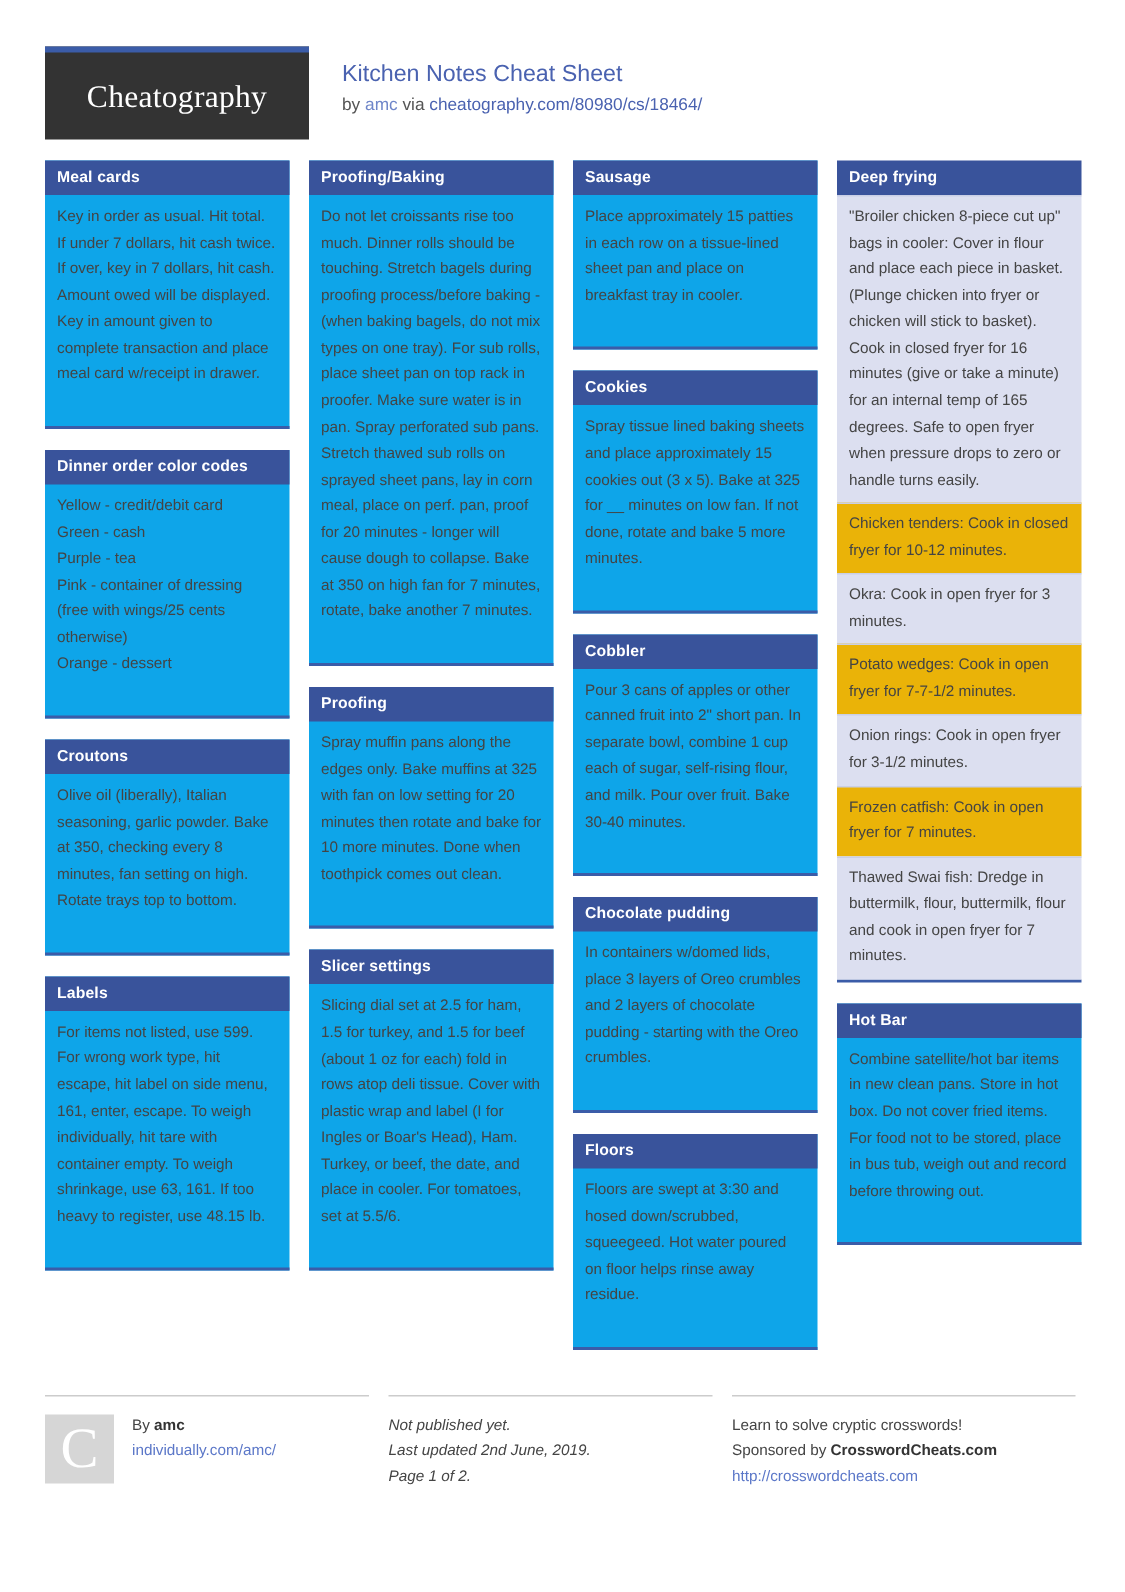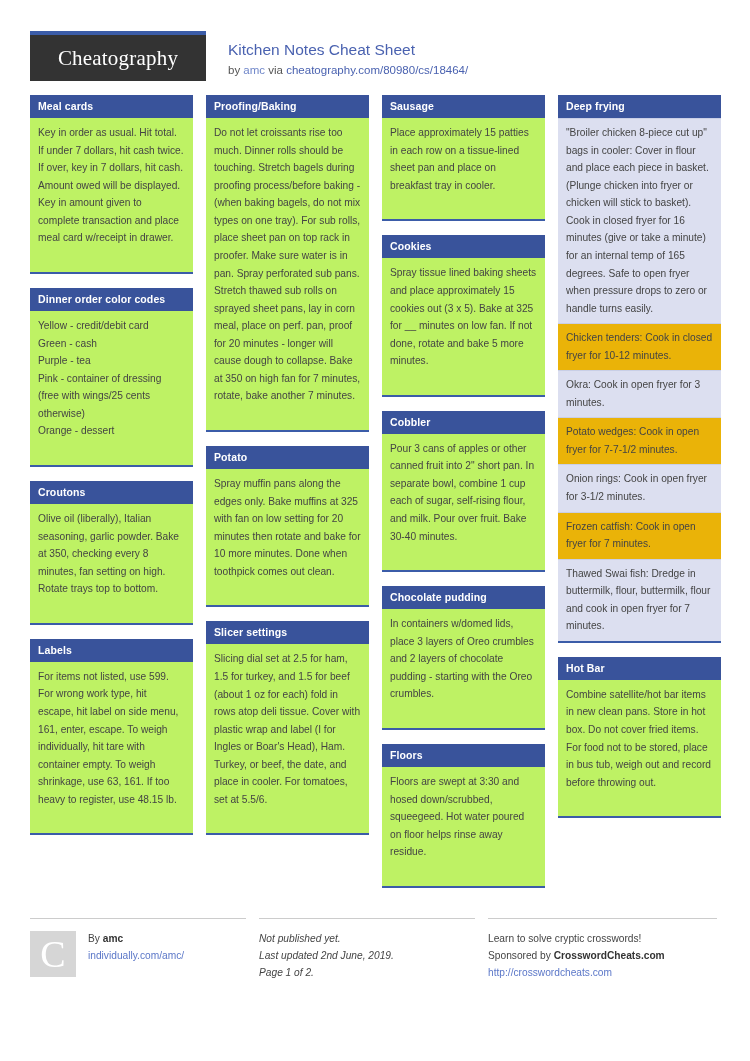--- a/index.html
+++ b/index.html
@@ -23,21 +23,21 @@
 
   
   .header {
     display: flex;
     align-items: flex-start;
     padding-top: 31px;
     padding-bottom: 14px;
   }
   .logo-block {
     width: 176px;
-    height: 50px;
+    height: 62px;
     background: #333333;
     border-top: 4px solid #3b5ca8;
     box-sizing: border-box;
     display: flex;
     align-items: center;
     justify-content: center;
     flex: 0 0 auto;
   }
   .logo-text {
     font-family: "Liberation Serif", serif;
@@ -78,21 +78,21 @@
     padding-bottom: 8px;
   }
   .column {
     width: 163px;
     flex: 0 0 163px;
   }
 
   .card {
     margin-bottom: 14px;
     border-bottom: 2px solid #3b5ca8;
-    background: #bef264;
+    background: #0ea5e9;
   }
   .card-header {
     background: #39539b;
     color: #ffffff;
     font-size: 10.5px;
     font-weight: bold;
     padding: 5px 7px 5px 8px;
     line-height: 1.25;
     letter-spacing: 0.1px;
   }
@@ -215,21 +215,21 @@
     </div>
 
     <div class="column">
       <div class="card">
         <div class="card-header">Proofing/Baking</div>
         <div class="card-body">
           <p>Do not let croissants rise too much. Dinner rolls should be touching. Stretch bagels during proofing process/before baking - (when baking bagels, do not mix types on one tray). For sub rolls, place sheet pan on top rack in proofer. Make sure water is in pan. Spray perforated sub pans. Stretch thawed sub rolls on sprayed sheet pans, lay in corn meal, place on perf. pan, proof for 20 minutes - longer will cause dough to collapse. Bake at 350 on high fan for 7 minutes, rotate, bake another 7 minutes.</p>
         </div>
       </div>
       <div class="card">
-        <div class="card-header">Potato</div>
+        <div class="card-header">Proofing</div>
         <div class="card-body">
           <p>Spray muffin pans along the edges only. Bake muffins at 325 with fan on low setting for 20 minutes then rotate and bake for 10 more minutes. Done when toothpick comes out clean.</p>
         </div>
       </div>
       <div class="card">
         <div class="card-header">Slicer settings</div>
         <div class="card-body">
           <p>Slicing dial set at 2.5 for ham, 1.5 for turkey, and 1.5 for beef (about 1 oz for each) fold in rows atop deli tissue. Cover with plastic wrap and label (I for Ingles or Boar's Head), Ham. Turkey, or beef, the date, and place in cooler. For tomatoes, set at 5.5/6.</p>
         </div>
       </div>

